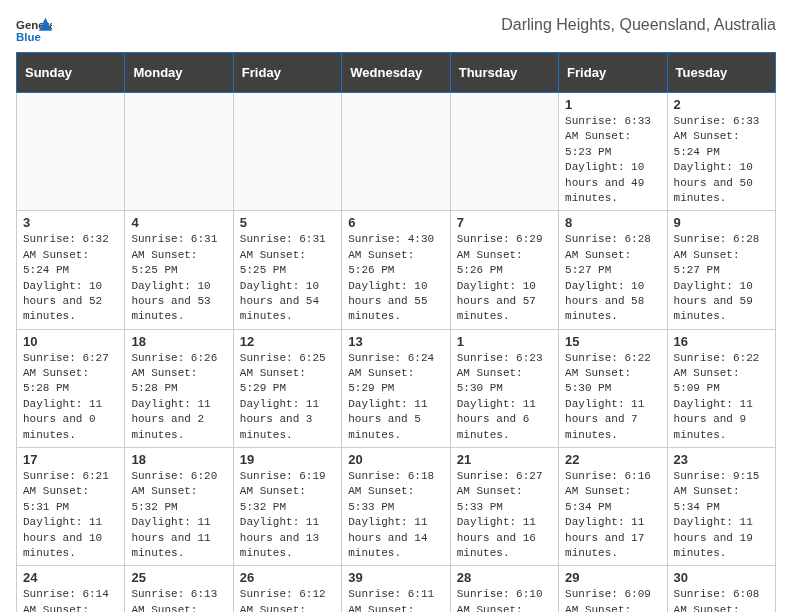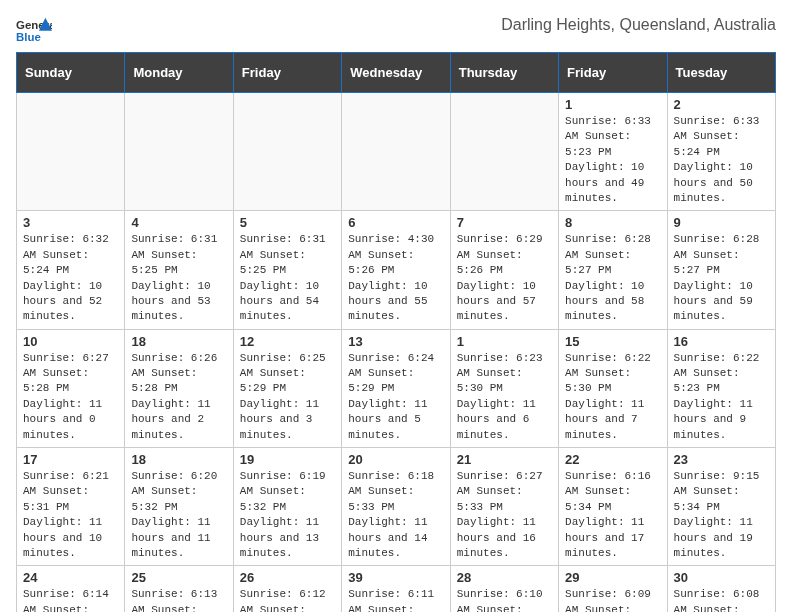--- a/index.html
+++ b/index.html
@@ -206,21 +206,21 @@
         </td>
         <td>
           <span class="day-number">15</span>
           <div class="day-info">Sunrise: 6:22 AM
 Sunset: 5:30 PM
 Daylight: 11 hours and 7 minutes.</div>
         </td>
         <td>
           <span class="day-number">16</span>
           <div class="day-info">Sunrise: 6:22 AM
-Sunset: 5:23 PM
+Sunset: 5:09 PM
 Daylight: 11 hours and 9 minutes.</div>
         </td>
       </tr>
       <tr>
         <td>
           <span class="day-number">17</span>
           <div class="day-info">Sunrise: 6:21 AM
 Sunset: 5:31 PM
 Daylight: 11 hours and 10 minutes.</div>
         </td>

